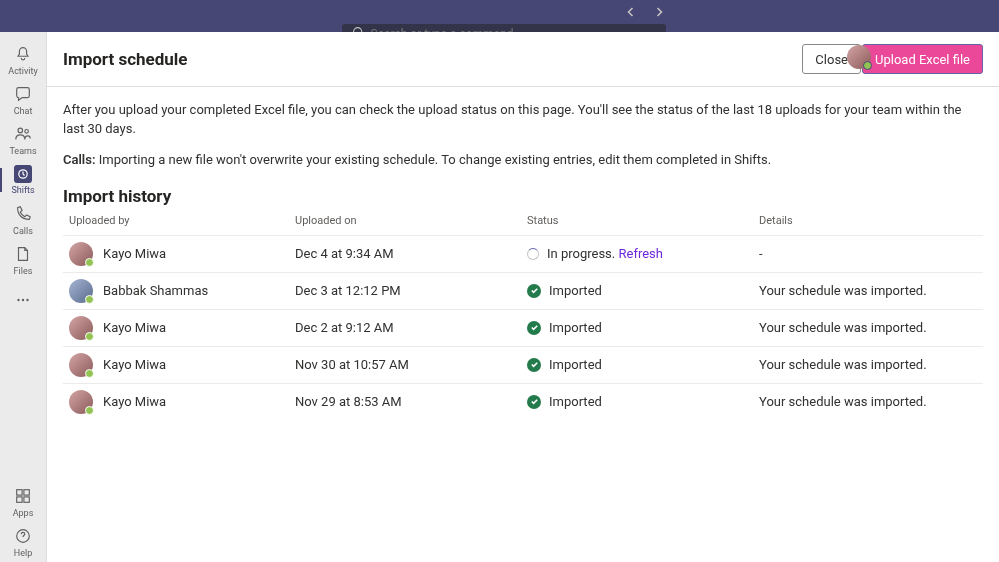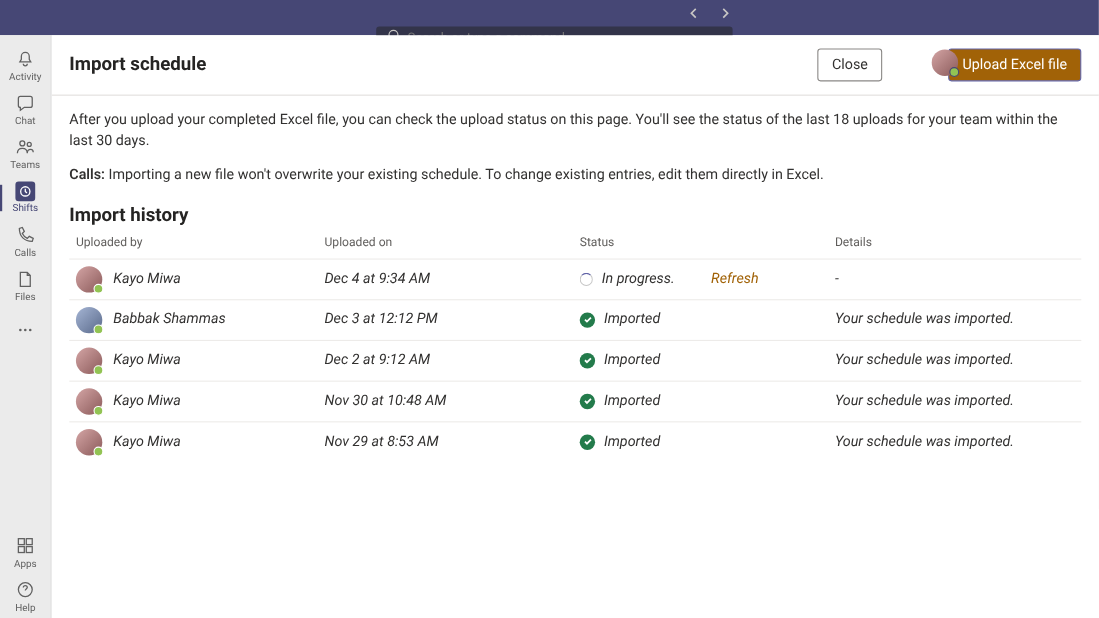--- a/index.html
+++ b/index.html
@@ -22,44 +22,44 @@
 .sidebar-item.active { color: #464775; text-align: right; }
 .sidebar-item.active::before { content: ''; position: absolute; left: 0; top: 8px; bottom: 8px; width: 2px; background: #464775; }
 .sidebar-icon { width: 20px; height: 20px; display: flex; align-items: center; justify-content: center; }
 .sidebar-icon.shifts-active { background: #464775; color: #fff; border-radius: 3px; width: 18px; height: 18px; }
 .sidebar-label { font-size: 9px; margin-top: 2px; }
 .sidebar-spacer { flex: 1; }
 
 .main { flex: 1; background: #fff; overflow-y: auto; }
 .page-header { display: flex; align-items: center; justify-content: space-between; padding: 12px 16px; border-bottom: 1px solid #e1dfdd; }
 .page-title { font-size: 17px; font-weight: 700; color: #252423; }
-.header-actions { display: flex; gap: 24px; }
+.header-actions { display: flex; gap: 1px; }
 .btn { height: 30px; padding: 0 12px; border-radius: 3px; font-size: 13px; cursor: pointer; display: flex; align-items: center; border: 1px solid #8a8886; background: #fff; color: #323130; }
-.btn-primary { background: #a16207; border-color: #6264a7; color: #fff; margin-left: 36px; }
+.btn-primary { background: #ec4899; border-color: #6264a7; color: #fff; }
 
 .content { padding: 14px 16px; }
 .content p { font-size: 13px; color: #323130; line-height: 1.45; margin-bottom: 12px; }
 .content a { color: #6264a7; text-decoration: none; }
 .content strong { font-weight: 600; }
 
 .section-title { font-size: 17px; font-weight: 700; color: #252423; margin-top: 16px; }
 
 .table { width: 100%; }
 .table-header { display: flex; padding: 8px 0; font-size: 11px; color: #605e5c; }
-.table-row { display: flex; align-items: center; padding: 6px 0; border-top: 1px solid #edebe9; font-size: 13px; color: #323130; font-style: italic; }
+.table-row { display: flex; align-items: center; padding: 6px 0; border-top: 1px solid #edebe9; font-size: 13px; color: #323130; }
 .col-user { width: 232px; display: flex; align-items: center; gap: 10px; padding-left: 6px; }
 .col-time { width: 232px; }
 .col-status { width: 232px; display: flex; align-items: center; gap: 8px; }
 .col-details { flex: 1; }
 .avatar { width: 24px; height: 24px; border-radius: 50%; background: linear-gradient(135deg,#d4a5a5,#8b5a5a); position: relative; flex-shrink: 0; }
 .avatar.alt { background: linear-gradient(135deg,#a5b5d4,#5a6a8b); }
 .avatar .presence-dot { border-color: #fff; }
 .spinner { width: 12px; height: 12px; border: 1.5px solid #c7c7c7; border-top-color: #6264a7; border-radius: 50%; }
 .check-circle { width: 14px; height: 14px; border-radius: 50%; background: #237b4b; display: flex; align-items: center; justify-content: center; }
-.refresh-link { color: #a16207; cursor: pointer; margin-left: 30px; }
+.refresh-link { color: #6d28d9; cursor: pointer; }
 </style>
 </head>
 <body>
 
 <div class="titlebar">
   <div class="nav-arrows">
     <div class="nav-arrow">
       <svg width="12" height="12" viewBox="0 0 12 12" fill="none" stroke="currentColor" stroke-width="1.5">
           <path d="M7.5 2L3.5 6l4 4"></path>
         </svg>
@@ -193,21 +193,21 @@
       <div class="page-title">Import schedule</div>
       <div class="header-actions">
         <button class="btn">Close</button>
         <button class="btn btn-primary">Upload Excel file</button>
       </div>
     </div>
 
     <div class="content">
       <p>After you upload your completed Excel file, you can check the upload status on this page. You'll see the status of the last 18 uploads for your team within the last 30 days.</p>
       <p>
-        <strong>Calls:</strong><span> Importing a new file won't overwrite your existing schedule. To change existing entries, edit them directly in Excel.</span>
+        <strong>Calls:</strong><span> Importing a new file won't overwrite your existing schedule. To change existing entries, edit them completed in Shifts.</span>
       </p>
 
       <div class="section-title">Import history</div>
 
       <div class="table">
         <div class="table-header">
           <div class="col-user" style="padding-left:6px;">Uploaded by</div>
           <div class="col-time">Uploaded on</div>
           <div class="col-status">Status</div>
           <div class="col-details">Details</div>
@@ -263,21 +263,21 @@
               </div>
               <div class="col-details">Your schedule was imported.</div>
             </div>
             <div class="table-row">
               <div class="col-user">
                 <div class="avatar">
                   <div class="presence-dot"></div>
                 </div>
                 <span>Kayo Miwa</span>
               </div>
-              <div class="col-time">Nov 30 at 10:48 AM</div>
+              <div class="col-time">Nov 30 at 10:57 AM</div>
               <div class="col-status">
                 <div class="check-circle">
                   <svg width="9" height="9" viewBox="0 0 10 10" fill="none" stroke="#fff" stroke-width="1.8">
                     <path d="M2 5l2 2 4-4"></path>
                   </svg>
                 </div>
                 <span>Imported</span>
               </div>
               <div class="col-details">Your schedule was imported.</div>
             </div>

